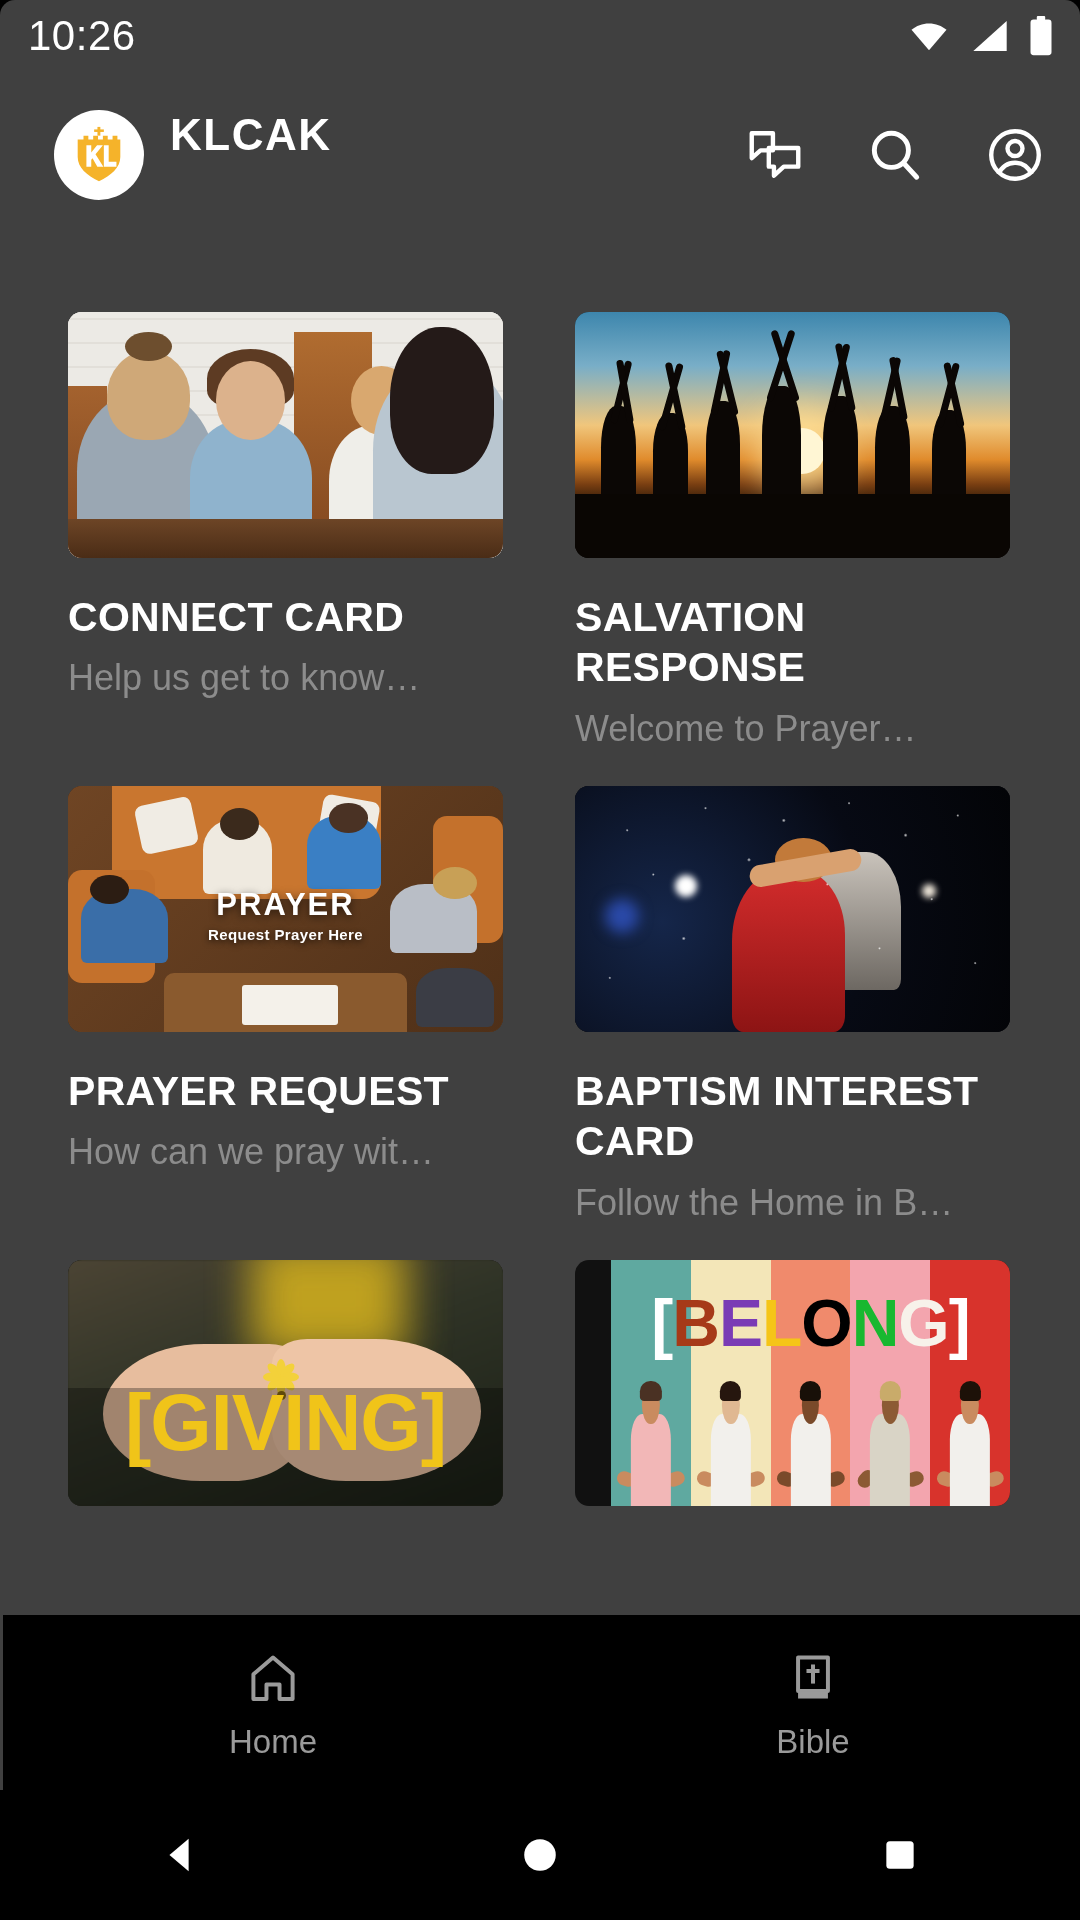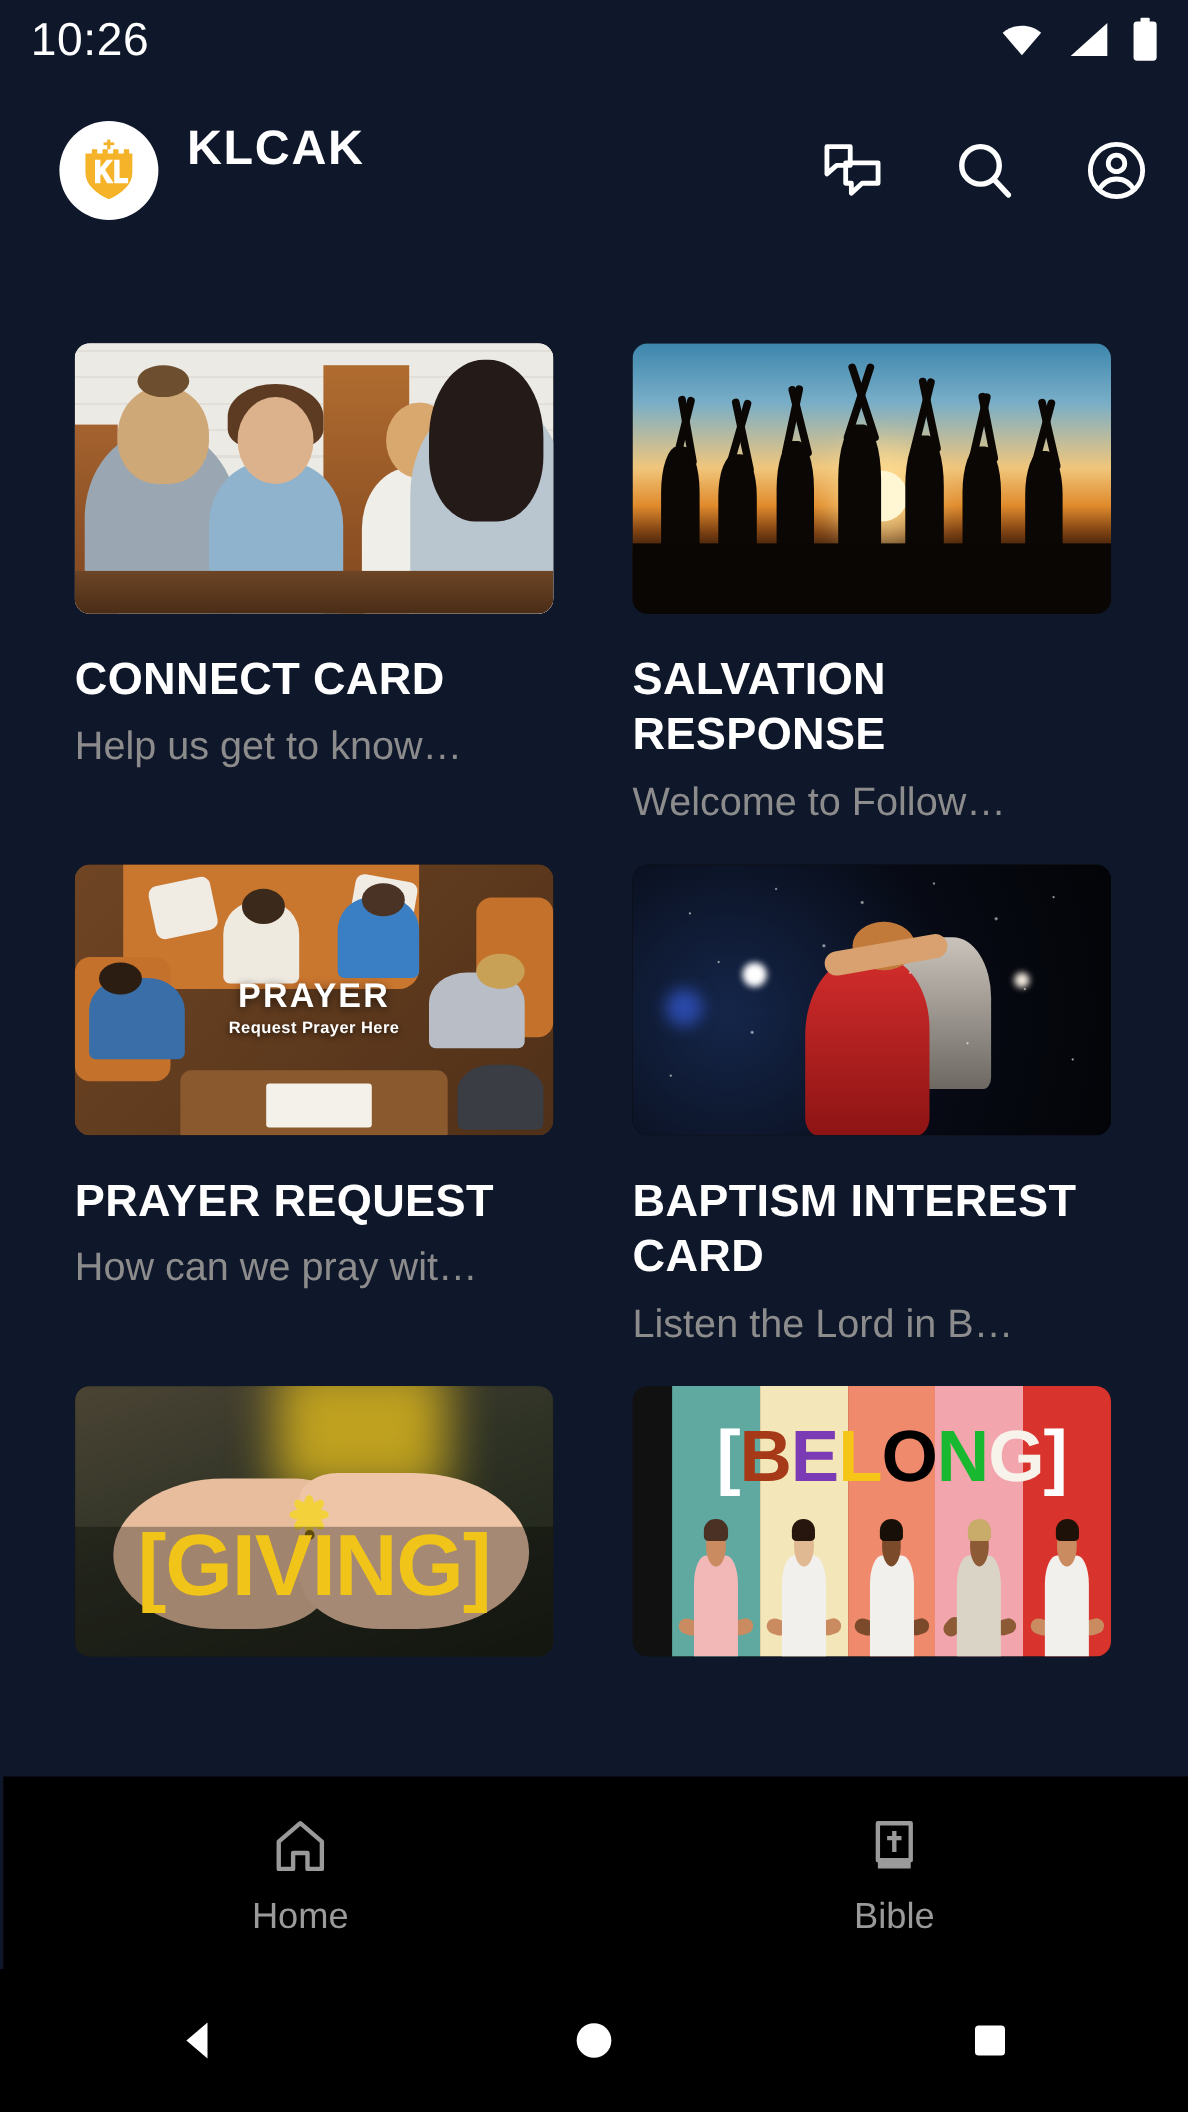--- a/index.html
+++ b/index.html
@@ -2,21 +2,21 @@
 <html><head>
 <meta charset="utf-8">
 <style>
   * { margin:0; padding:0; box-sizing:border-box; }
   html, body {
     width:1080px; height:1920px;
     background:#000;
     font-family:"Liberation Sans", sans-serif;
     overflow:hidden;
   }
-  #app { position:relative; width:1080px; height:1920px; background:#0f172a; }
+  #app { position:relative; width:1080px; height:1920px; background:#404040;border-radius:15px; }
 
   
   .statusbar {
     position:absolute; top:0; left:0; width:1080px; height:72px;
     display:flex; align-items:center; justify-content:space-between;
     padding:0 26px 0 28px;
   }
   .status-time { color:#fff; font-size:42px; letter-spacing:0.5px; line-height:1; }
   .status-icons { display:flex; align-items:center; gap:16px; }
 
@@ -302,21 +302,21 @@
           <div class="as-fig" style="left:69%;width:8%;height:40%;"></div>
           <div class="as-arm" style="left:70%;bottom:56%;height:26%;transform:rotate(13deg);"></div>
           <div class="as-arm" style="left:75%;bottom:56%;height:26%;transform:rotate(-11deg);"></div>
           <div class="as-fig" style="left:82%;width:8%;height:38%;"></div>
           <div class="as-arm" style="left:83%;bottom:53%;height:27%;transform:rotate(15deg);"></div>
           <div class="as-arm" style="left:88%;bottom:53%;height:27%;transform:rotate(-13deg);"></div>
           <div class="as-ground"></div>
         </div>
       </div>
       <div class="card-title">SALVATION RESPONSE</div>
-      <div class="card-sub">Welcome to Follow…</div>
+      <div class="card-sub">Welcome to Prayer…</div>
     </div>
 
     <div class="card">
       <div class="card-thumb">
         <div class="art-prayer">
           <div class="ap-floor"></div>
           <div class="ap-couch1"></div>
           <div class="ap-couch2"></div>
           <div class="ap-couch3"></div>
           <div class="ap-pillow1"></div>
@@ -348,21 +348,21 @@
           <div class="ab-light"></div>
           <div class="ab-light2"></div>
           <div class="ab-gray"></div>
           <div class="ab-red"></div>
           <div class="ab-head"></div>
           <div class="ab-arm"></div>
           <div class="ab-spray"></div>
         </div>
       </div>
       <div class="card-title">BAPTISM INTEREST CARD</div>
-      <div class="card-sub">Listen the Lord in B…</div>
+      <div class="card-sub">Follow the Home in B…</div>
     </div>
 
     <div class="card">
       <div class="card-thumb">
         <div class="art-give">
           <div class="ag-bg"></div>
           <div class="ag-yellowblur"></div>
           <div class="ag-hand-l"></div>
           <div class="ag-hand-r"></div>
           <div class="ag-flower">

